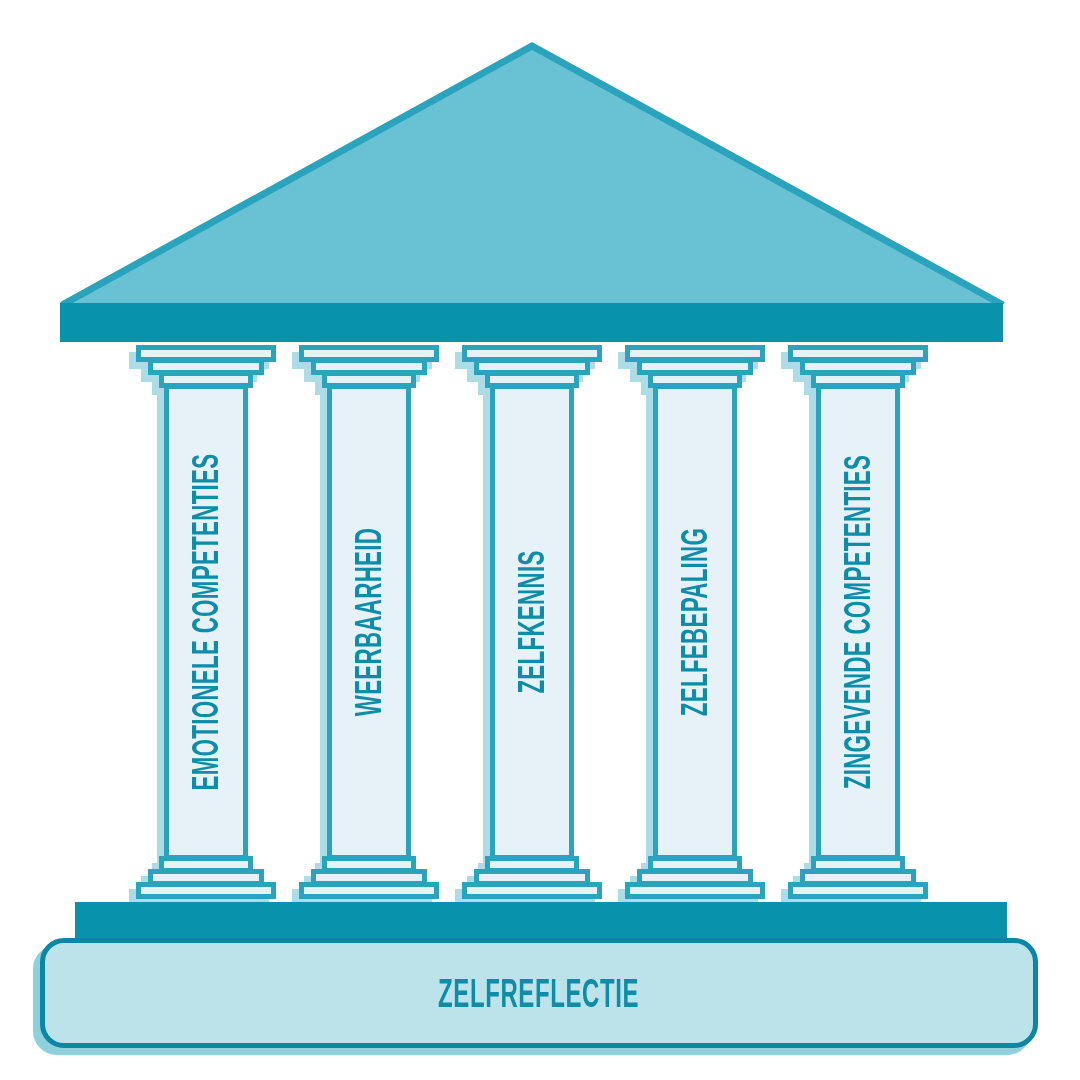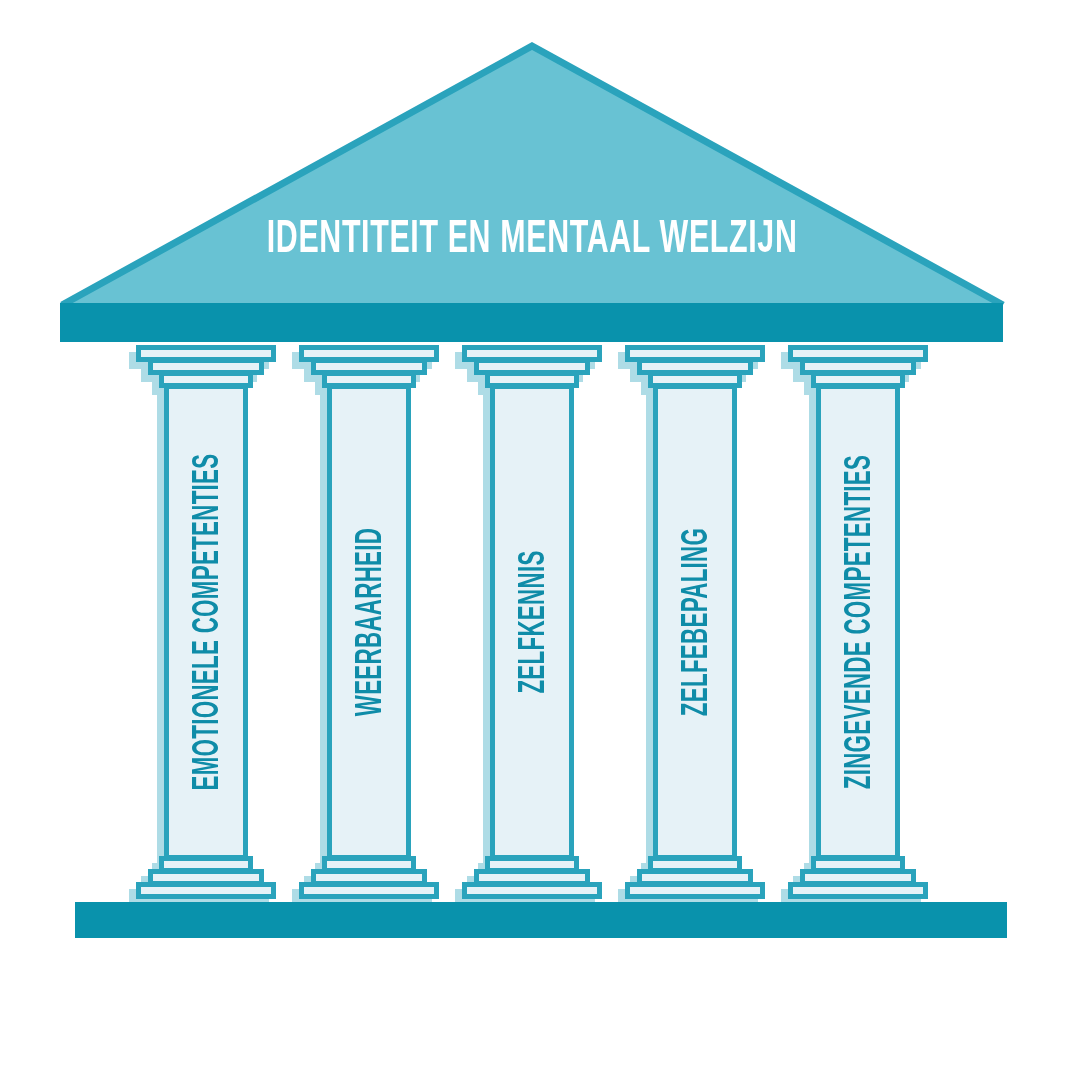--- a/index.html
+++ b/index.html
@@ -78,23 +78,20 @@
   }
 </style>
 </head>
 <body>
 
 <div class="canvas">
 
   <svg class="pediment-svg" width="1080" height="312" viewBox="0 0 1080 312">
     <path d="M62,305 L532,46 L1003,305" fill="#68c2d3" stroke="#2aa3bc" stroke-width="7" stroke-linejoin="miter"></path>
   </svg>
-  <div class="pediment-title">
-    <span class="squeeze">IDENTITEIT EN MENTAAL WELZIJN</span>
-  </div>
 
   <div class="architrave"></div>
 
   <div class="pillar p1">
     <div class="tier w1"></div>
     <div class="tier w2"></div>
     <div class="tier w3"></div>
     <div class="shaft">
       <div class="pillar-label">EMOTIONELE COMPETENTIES</div>
     </div>
@@ -146,14 +143,17 @@
     <div class="shaft">
       <div class="pillar-label">ZINGEVENDE COMPETENTIES</div>
     </div>
     <div class="tier w3"></div>
     <div class="tier w2"></div>
     <div class="tier w1"></div>
   </div>
 
   <div class="stylobate"></div>
 
+  <div class="base-plinth">
+    <span class="base-label">ZELFREFLECTIE</span>
+  </div>
 
 </div>
 
 </body></html>

